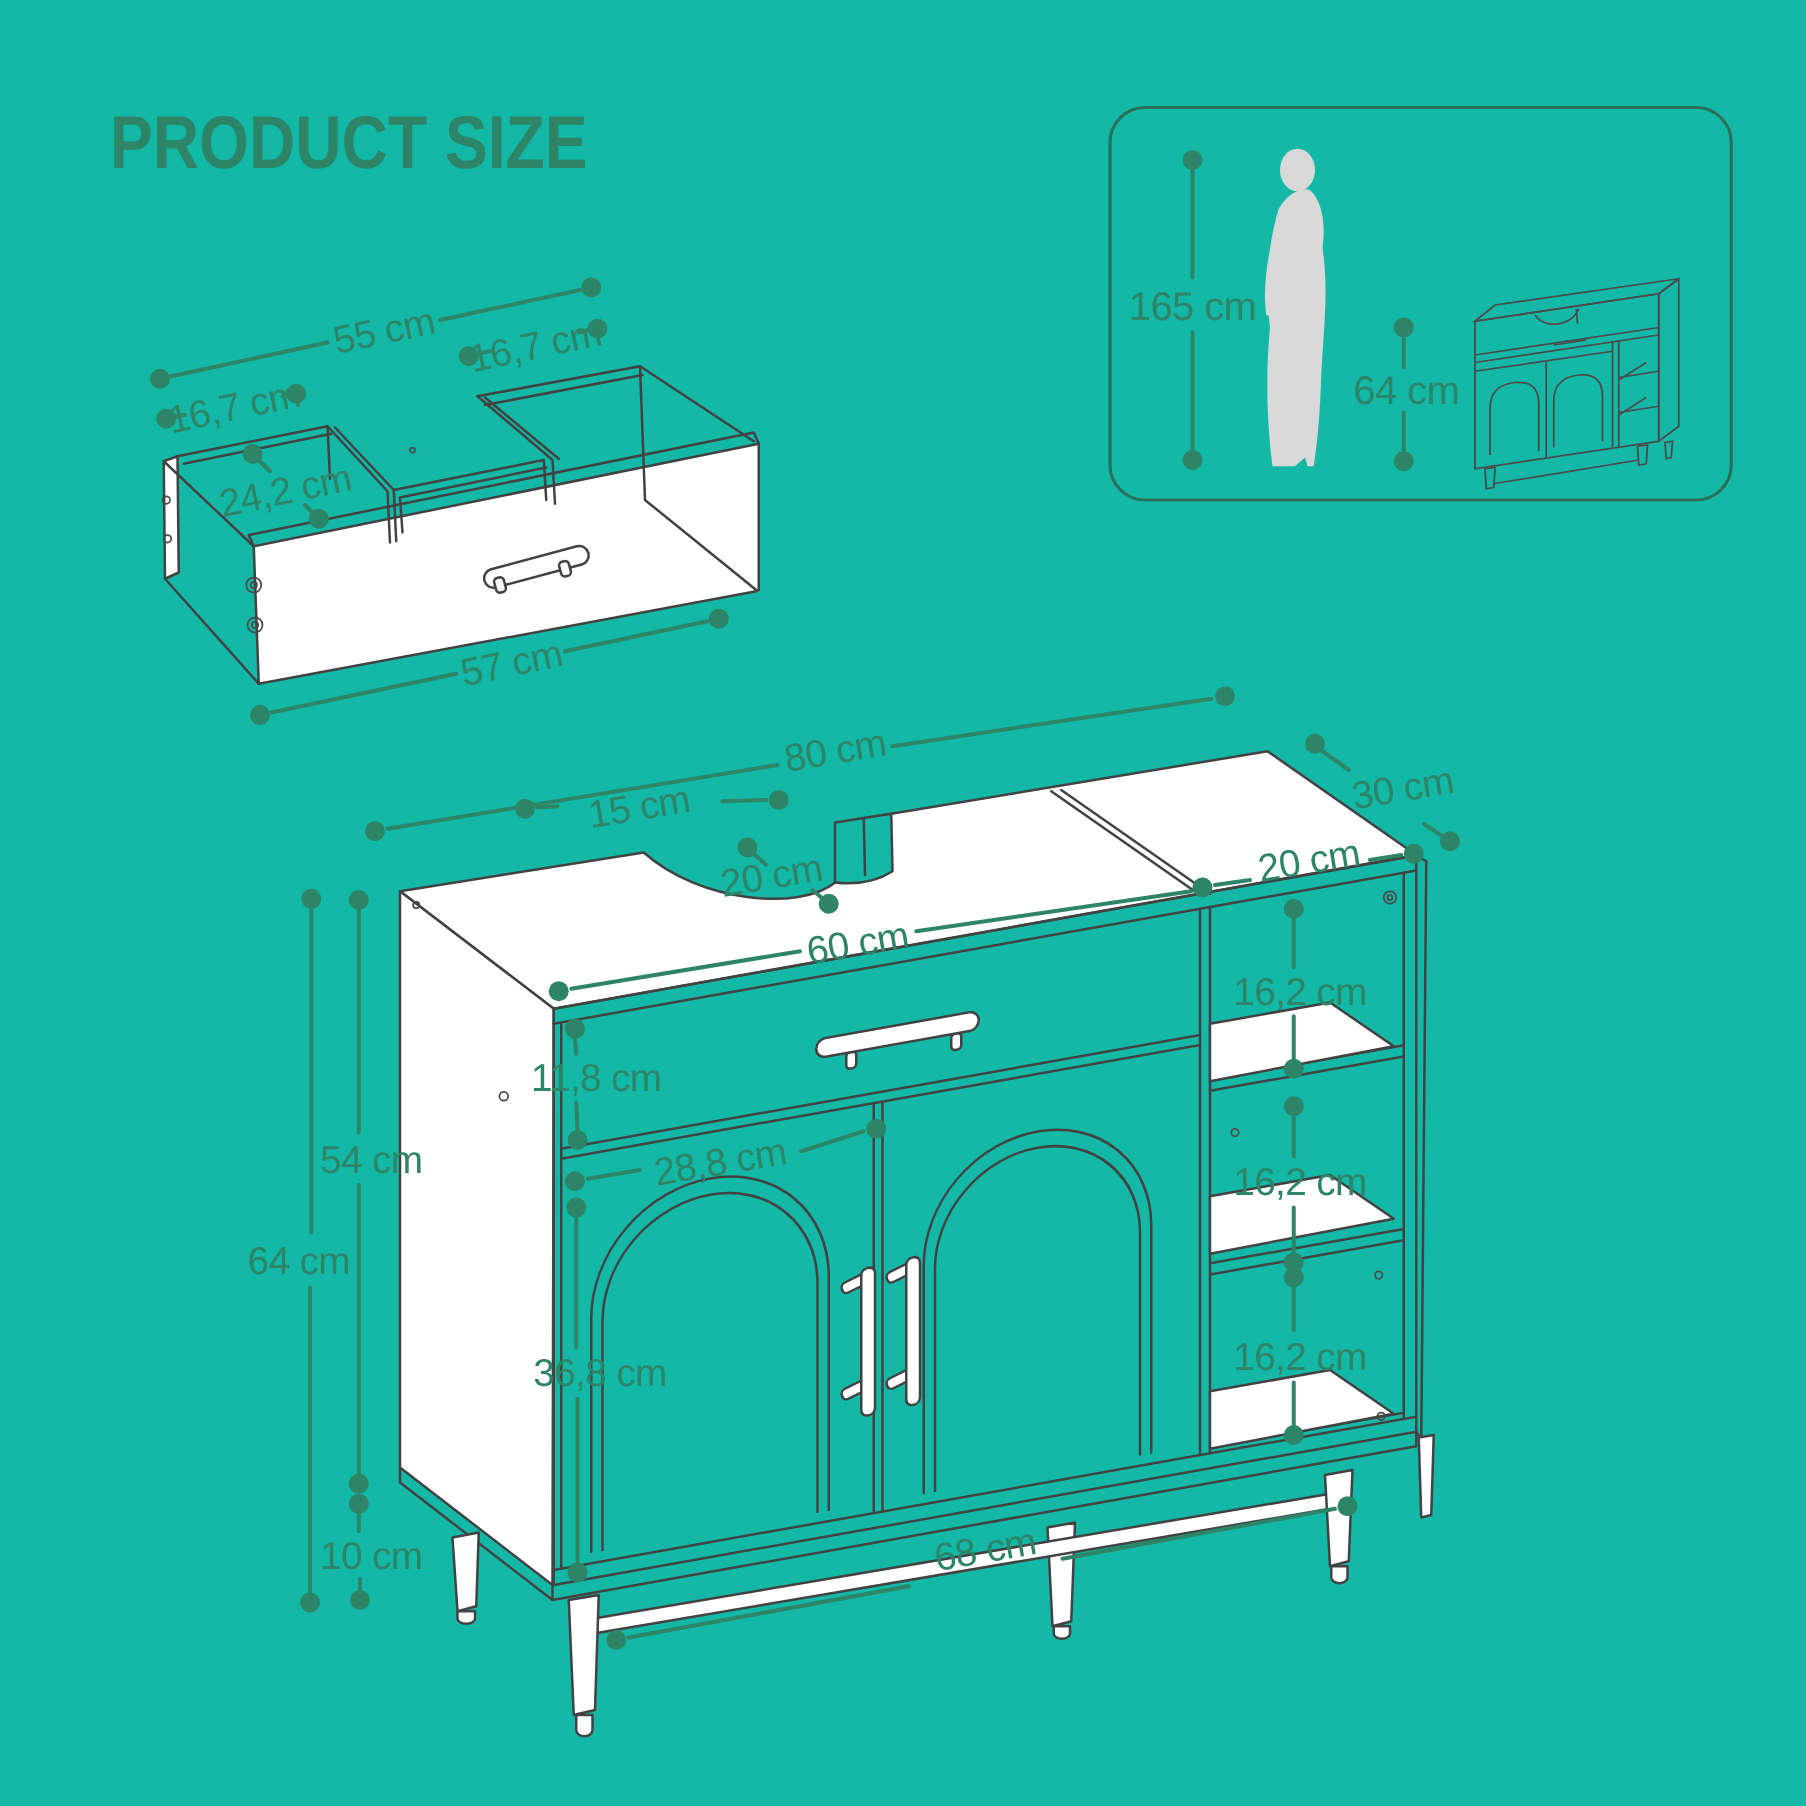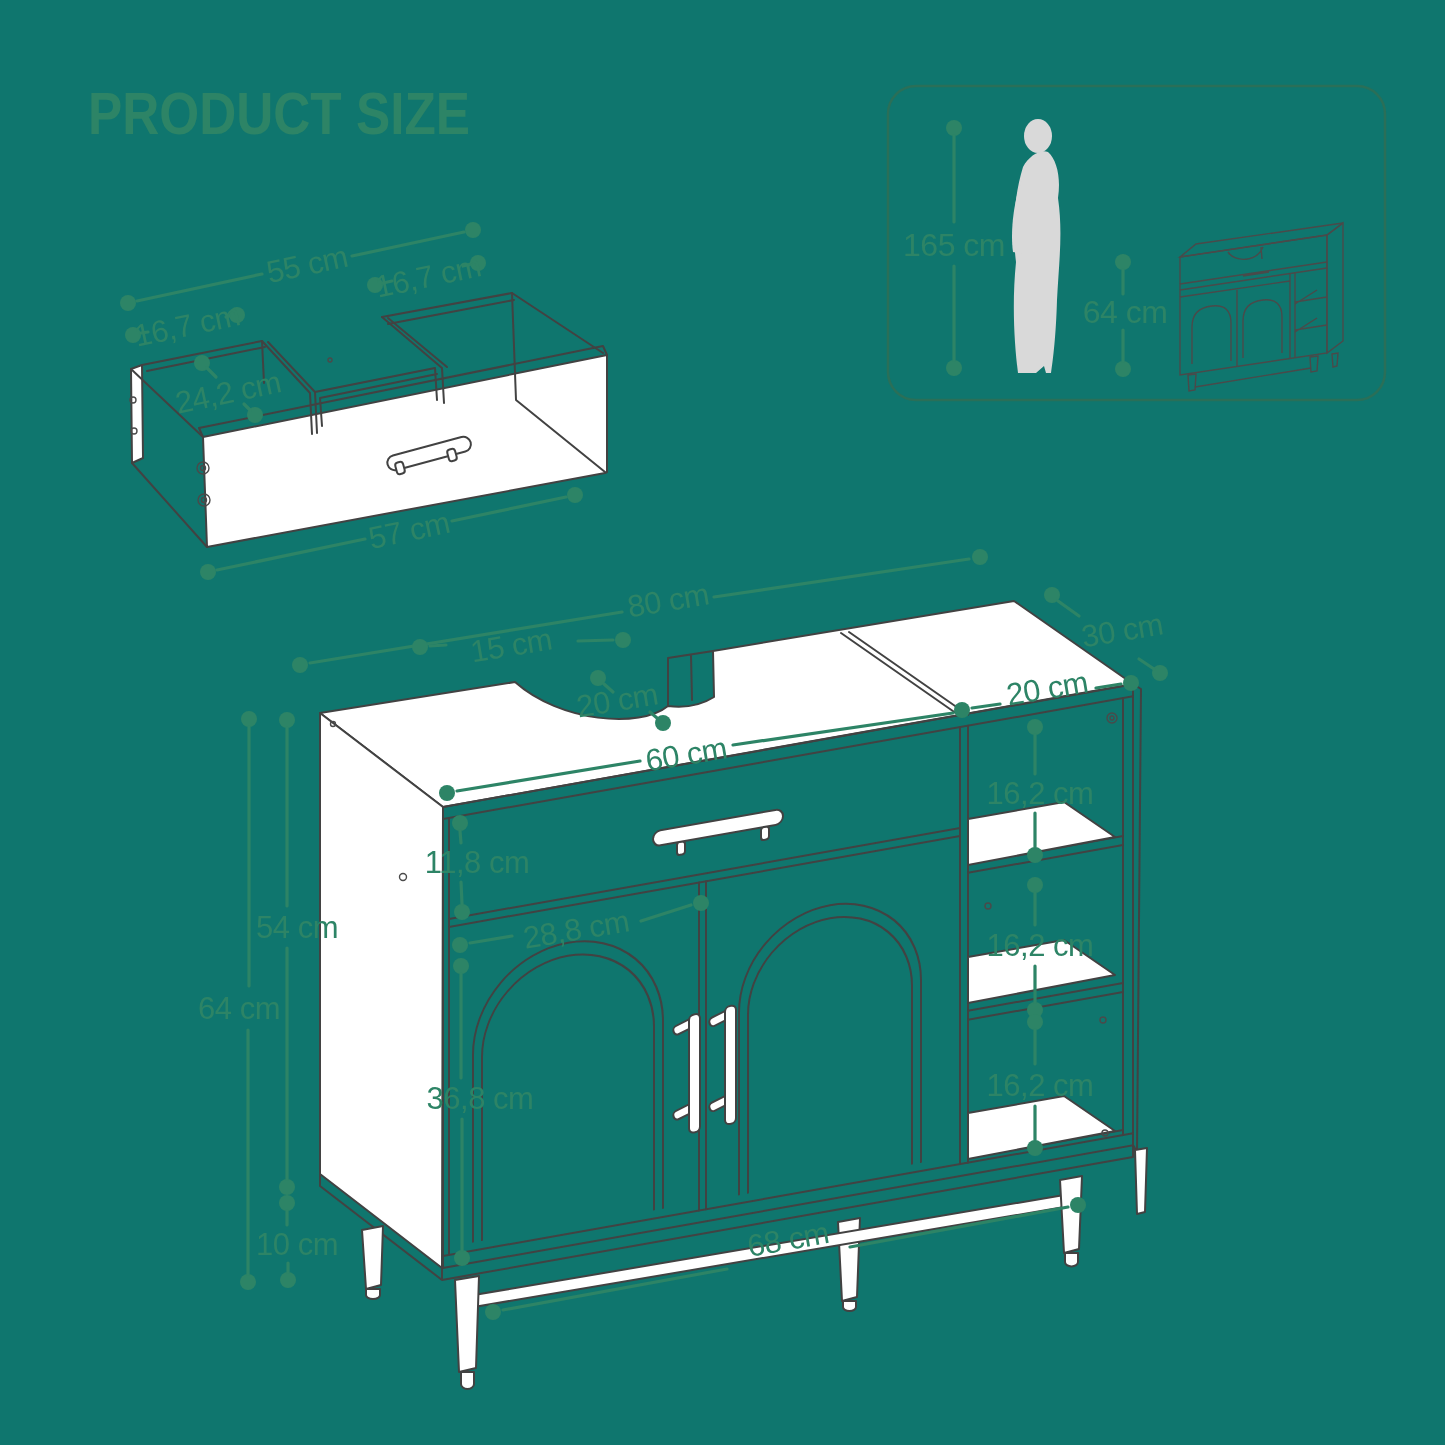--- a/index.html
+++ b/index.html
@@ -1,16 +1,16 @@
 <!DOCTYPE html>
 <html><head>
 <meta charset="utf-8">
 <style>
   html,body{margin:0;padding:0;background:#ffffff;}
-  .canvas{position:relative;width:1445px;height:1445px;background:#0f766e;overflow:hidden;
+  .canvas{position:relative;width:1445px;height:1445px;background:#14b8a6;overflow:hidden;
           font-family:"Liberation Sans", sans-serif;}
   svg{display:block;}
   .art   {stroke:#424242;stroke-width:2;fill:none;stroke-linejoin:round;stroke-linecap:round;}
   .artf  {stroke:#424242;stroke-width:2;fill:#ffffff;stroke-linejoin:round;}
   .artthin{stroke:#4a4a4a;stroke-width:1.4;fill:none;}
   .dim   {stroke:#2D8466;stroke-width:3.2;fill:none;stroke-linecap:round;}
   .dot   {fill:#2D8466;stroke:none;}
   .lbl   {fill:#2D8466;font-size:31px;letter-spacing:-0.5px;}
   .lblbox{fill:#2D8466;font-size:32px;letter-spacing:-0.5px;}
   .ttl   {fill:#2D8466;font-size:60px;font-weight:700;letter-spacing:0px;}

